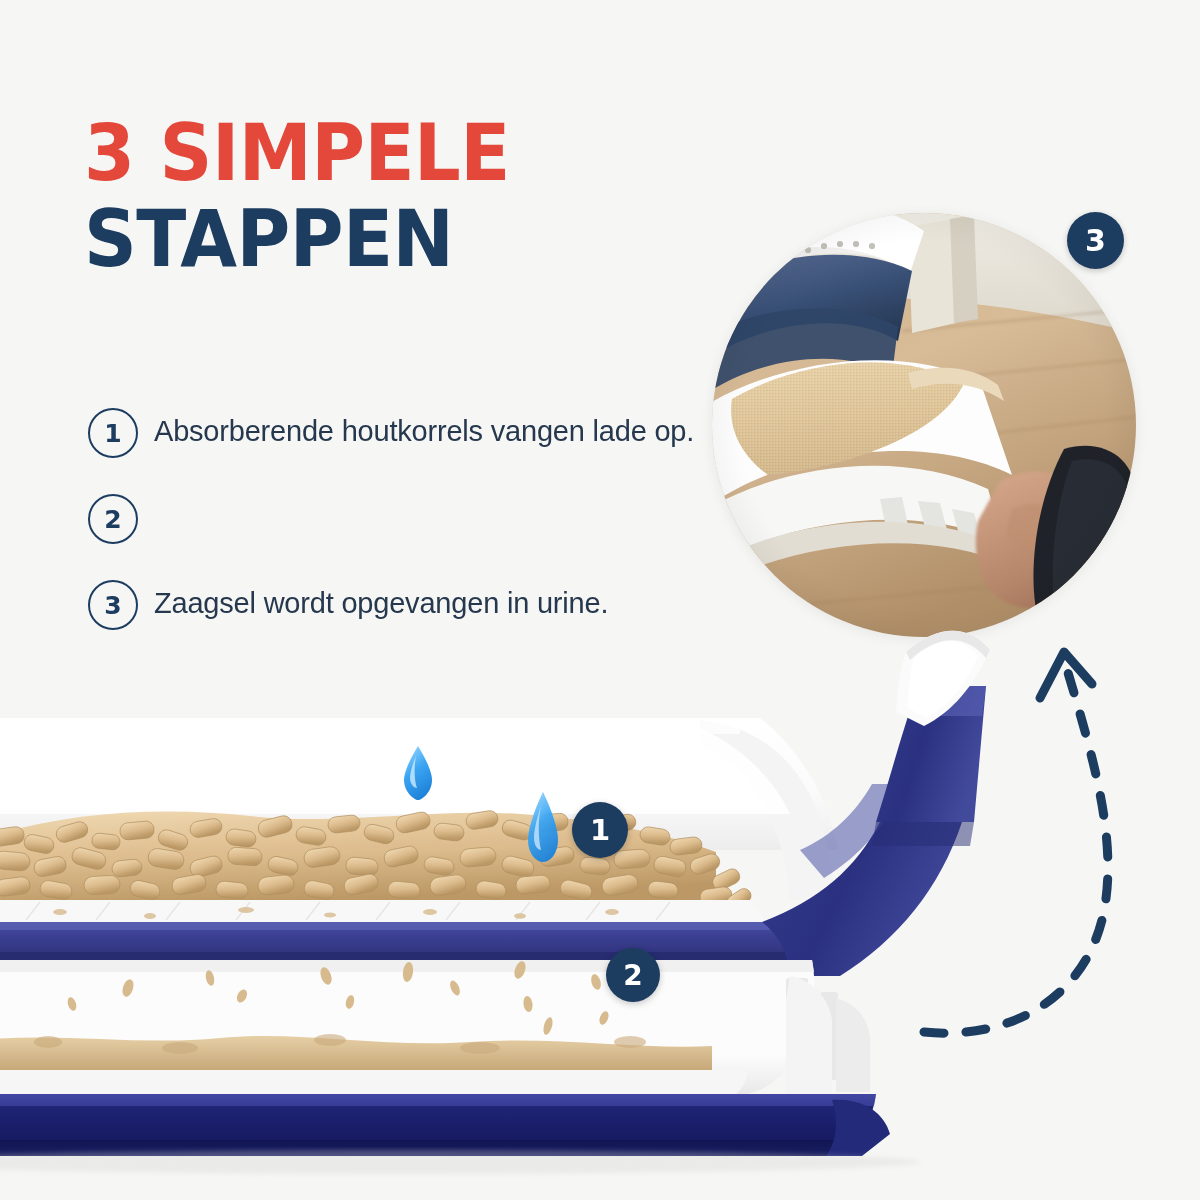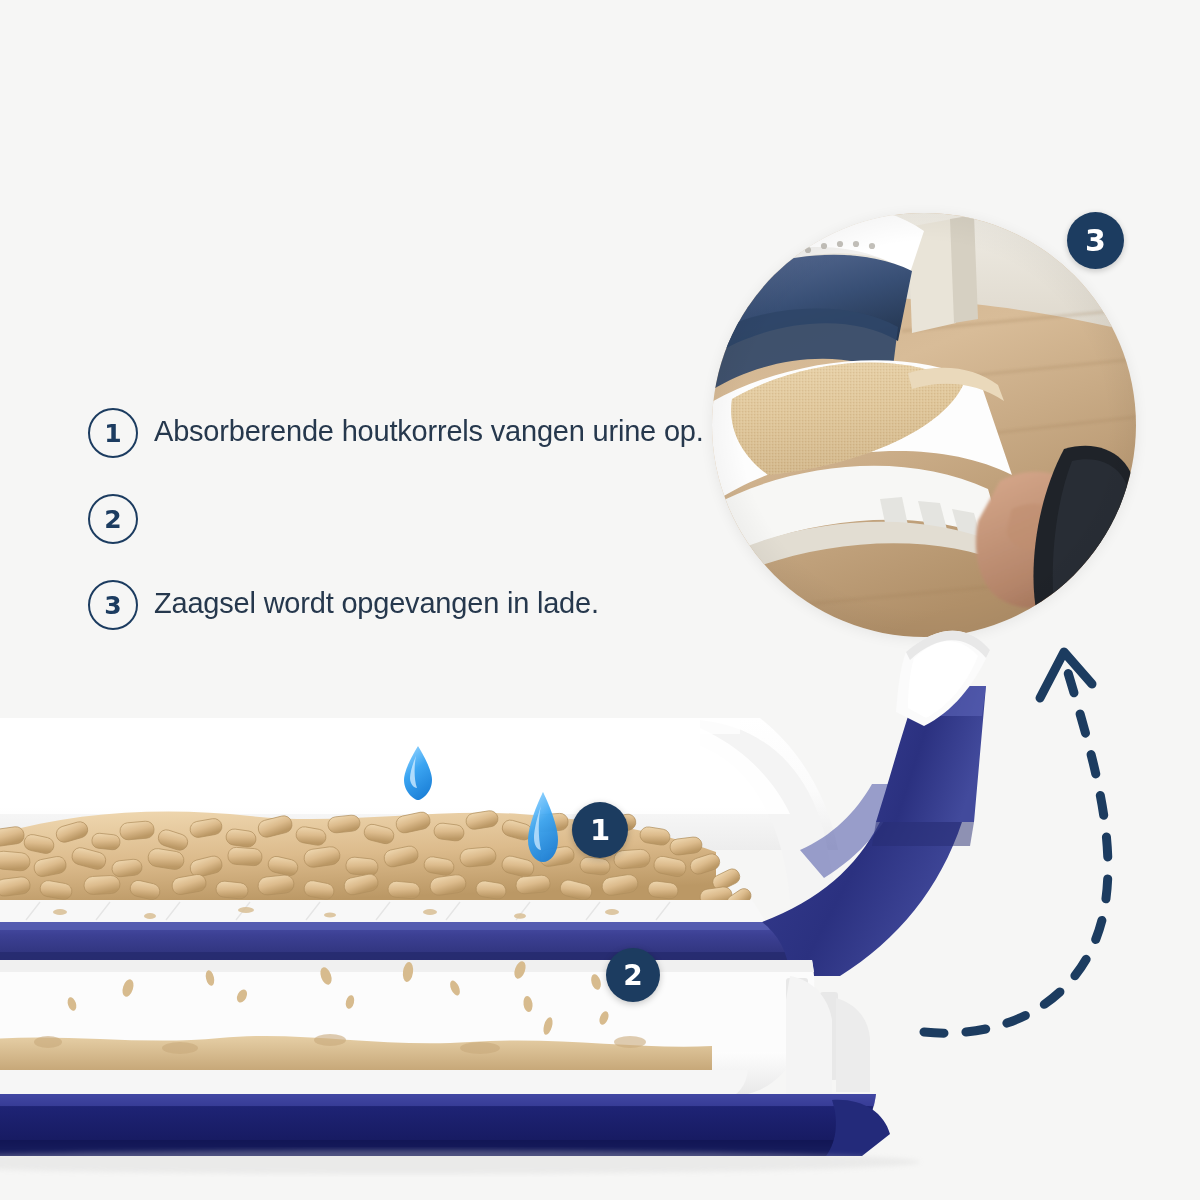--- a/index.html
+++ b/index.html
@@ -70,35 +70,39 @@
   #badge2{left:606px;top:948px;width:54px;height:54px;font-size:28px;}
 
   
   #arrow{position:absolute;left:880px;top:620px;width:280px;height:440px;z-index:25;}
 </style>
 </head>
 <body>
 
 <div id="stage">
 
+  <div class="headline">
+    <div class="line line1">3 SIMPELE</div>
+    <div class="line line2">STAPPEN</div>
+  </div>
 
   <div class="steps">
 
     <div class="step">
       <div class="step-circle">1</div>
-      <div class="step-text">Absorberende houtkorrels vangen urine op.</div>
+      <div class="step-text">Absorberende houtkorrels vangen lade op.</div>
     </div>
 
     <div class="step">
       <div class="step-circle">2</div>
     </div>
 
     <div class="step">
       <div class="step-circle">3</div>
-      <div class="step-text">Zaagsel wordt opgevangen in lade.</div>
+      <div class="step-text">Zaagsel wordt opgevangen in urine.</div>
     </div>
 
   </div>
 
   <div class="photo-circle">
     <svg viewBox="0 0 424 424" xmlns="http://www.w3.org/2000/svg">
       <defs>
         <linearGradient id="floorG" x1="0" y1="0" x2="0.4" y2="1">
           <stop offset="0" stop-color="#c9ab86"></stop>
           <stop offset="0.45" stop-color="#d8bc98"></stop>

